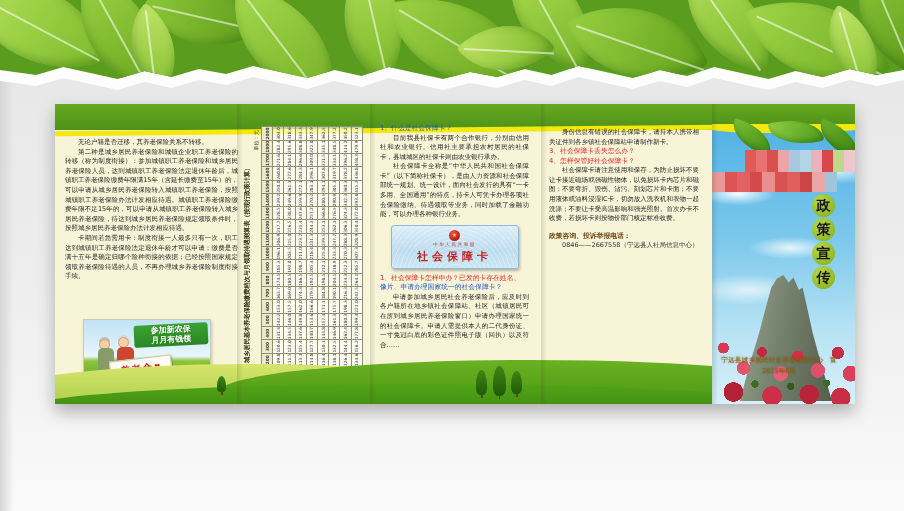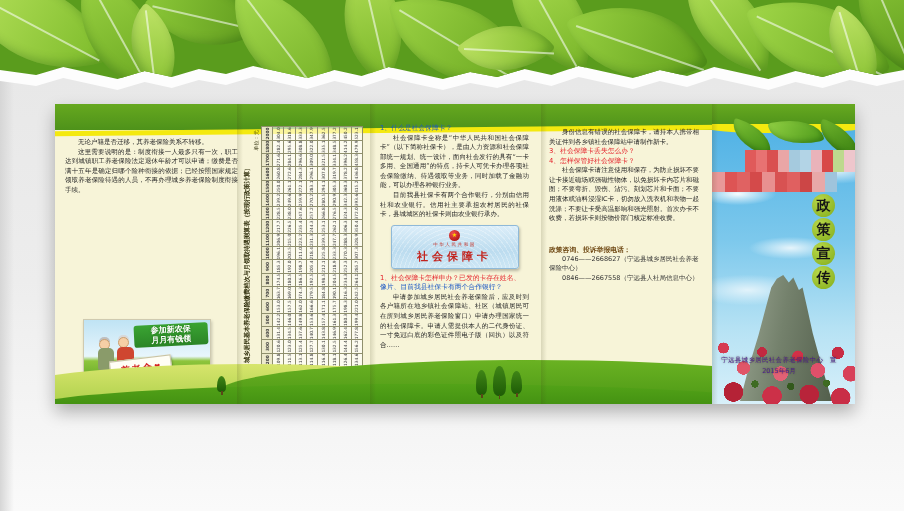--- a/index.html
+++ b/index.html
@@ -91,21 +91,21 @@
   .ss-card .emblem { width:11px; height:11px; margin:4px auto 1px auto; border-radius:50%;
     background:radial-gradient(circle at 35% 30%,#f05050,#b51818 75%);
     display:flex; align-items:center; justify-content:center;
     color:#ffd700; font-size:6px; line-height:6px; }
   .ss-card .country { font-size:4.6px; color:#c23026; letter-spacing:1.5px; }
   .ss-card .cardname { font-size:11px; font-weight:bold; color:#c2231d; letter-spacing:4px; margin-top:2px; }
 
   
   .panel-4 { left:486px; width:171px; }
   .panel-4 .inner { position:absolute; left:8px; right:13px; top:24px; }
-  .hotline-h { font-size:6.8px; font-weight:bold; color:#6e4712; margin-top:21px; }
+  .hotline-h { font-size:6.8px; font-weight:bold; color:#6e4712; margin-top:7px; }
   .hotline { font-size:6.5px; line-height:9.6px; color:#333; }
   .hotline p { text-indent:2em; }
 
   
   .meadow { position:absolute; left:0; bottom:0; width:657px; height:46px; overflow:hidden; z-index:10; }
   .hill-a { position:absolute; left:-8%; bottom:-18px; width:75%; height:58px; border-radius:50%;
     background:linear-gradient(180deg,#d7e56c,#9cc83e); }
   .hill-b { position:absolute; left:25%; bottom:-20px; width:95%; height:64px; border-radius:50%;
     background:linear-gradient(180deg,#6ab222,#3f8c10); }
   .hill-c { position:absolute; left:-5%; bottom:-30px; width:120%; height:50px; border-radius:50%;
@@ -150,21 +150,21 @@
       radial-gradient(circle 10px at 88% 36%,#c82c44 60%,transparent 62%),
       radial-gradient(circle 13px at 97% 62%,#d84058 60%,transparent 62%),
       radial-gradient(circle 16px at 15% 85%,#b52236 60%,transparent 62%),
       radial-gradient(circle 16px at 42% 90%,#cc3048 60%,transparent 62%),
       radial-gradient(circle 16px at 68% 88%,#b8243a 60%,transparent 62%),
       radial-gradient(circle 16px at 90% 92%,#c92e46 60%,transparent 62%),
       radial-gradient(circle 6px at 30% 75%,#3e6b22 60%,transparent 62%),
       radial-gradient(circle 6px at 55% 78%,#33591c 60%,transparent 62%),
       radial-gradient(circle 6px at 80% 74%,#3e6b22 60%,transparent 62%); }
   .cover-footer { position:absolute; left:0; bottom:28px; width:134px; z-index:12; text-align:center;
-    color:#4c1d95; text-shadow:0 0 2px rgba(60,60,0,.7); }
+    color:#a16207; text-shadow:0 0 2px rgba(60,60,0,.7); }
   .cover-footer .l1 { font-size:6.5px; letter-spacing:0.3px; }
   .cover-footer .l2 { font-size:6.5px; margin-top:2px; }
 </style>
 </head>
 <body>
 
 <div class="page-left-shade"></div>
 
 <div class="banner-wrap">
   <div class="banner-white"></div>
@@ -186,21 +186,22 @@
   </div>
 </div>
 
 <div class="brochure">
   <div class="band-green"></div>
   <div class="band-yellow"></div>
 
   <div class="panel panel-1">
     <div class="txt body-text">
       <p>无论户籍是否迁移，其养老保险关系不转移。</p>
-      <p>这里需要说明的是：制度衔接一人最多只有一次，职工达到城镇职工养老保险法定退休年龄才可以申请；缴费是否满十五年是确定归哪个险种衔接的依据；已经按照国家规定领取养老保险待遇的人员，不再办理城乡养老保险制度衔接手续。</p>
+      <p>第二种是城乡居民养老保险和城镇企业职工养老保险的转移（称为制度衔接）：参加城镇职工养老保险和城乡居民养老保险人员，达到城镇职工养老保险法定退休年龄后，城镇职工养老保险缴费年限满15年（含延长缴费至15年）的，可以申请从城乡居民养老保险转入城镇职工养老保险，按照城镇职工养老保险办法计发相应待遇。城镇职工养老保险缴费年限不足15年的，可以申请从城镇职工养老保险转入城乡居民养老保险，待达到城乡居民养老保险规定领取条件时，按照城乡居民养老保险办法计发相应待遇。</p>
+      <p>卡期间若急需用卡：制度衔接一人最多只有一次，职工达到城镇职工养老保险法定退休年龄才可以申请；缴费是否满十五年是确定归哪个险种衔接的依据；已经按照国家规定领取养老保险待遇的人员，不再办理城乡养老保险制度衔接手续。</p>
     </div>
     <div class="cartoon">
       <div class="ribbon">
         <div>参加新农保</div>
         <div>月月有钱领</div>
       </div>
       <div class="hair" style="left:15px;top:17px;"></div>
       <div class="head" style="left:15px;top:19px;"></div>
       <div class="hair" style="left:34px;top:15px;background:#d8d8d8;"></div>
       <div class="head" style="left:34px;top:17px;"></div>
@@ -420,49 +421,48 @@
             </tr>
           </tbody>
       </table>
     </div>
   </div>
 
   <div class="panel panel-3">
     <div class="inner">
       <div class="heading h-blue">1、什么是社会保障卡？</div>
       <div class="body-text">
+        <p>目前我县社保卡有两个合作银行，分别由信用社和农业银行。信用社主要承担农村居民的社保卡，县城城区的社保卡则由农业银行承办。</p>
         <p>社会保障卡全称是“中华人民共和国社会保障卡”（以下简称社保卡），是由人力资源和社会保障部统一规划、统一设计，面向社会发行的具有“一卡多用、全国通用”的特点，持卡人可凭卡办理各项社会保险缴纳、待遇领取等业务，同时加载了金融功能，可以办理各种银行业务。</p>
-        <p>目前我县社保卡有两个合作银行，分别由信用社和农业银行。信用社主要承担农村居民的社保卡，县城城区的社保卡则由农业银行承办。</p>
       </div>
       <div class="ss-card">
         <div class="emblem">★</div>
         <div class="country">中华人民共和国</div>
         <div class="cardname">社会保障卡</div>
       </div>
       <div class="heading h-red">1、社会保障卡怎样申办？已发的卡存在姓名、</div>
-      <div class="heading h-blue">像片、目前我县社保卡有两个合作银行？</div>
+      <div class="heading h-blue">像片、申请办理国家统一的社会保障卡？</div>
       <div class="body-text">
         <p>申请参加城乡居民社会养老保险后，应及时到各户籍所在地乡镇社会保障站、社区（城镇居民可在所到城乡居民养老保险窗口）申请办理国家统一的社会保障卡。申请人需提供本人的二代身份证、一寸免冠白底的彩色证件照电子版（回执）以及符合……</p>
       </div>
     </div>
   </div>
 
   <div class="panel panel-4">
     <div class="inner">
       <div class="body-text">
           <p>身份信息有错误的社会保障卡，请持本人携带相关证件到各乡镇社会保障站申请制作新卡。</p>
         </div>
       <div class="heading h-red">3、社会保障卡丢失怎么办？</div>
       <div class="heading h-red">4、怎样保管好社会保障卡？</div>
       <div class="body-text">
           <p>社会保障卡请注意使用和保存，为防止损坏不要让卡接近磁场或强磁性物体，以免损坏卡内芯片和磁图；不要弯折、毁伤、沾污、刻划芯片和卡面；不要用液体或油料浸湿IC卡，切勿放入洗衣机和衣物一起洗涤；不要让卡受高温影响和强光照射。首次办卡不收费，若损坏卡则按物价部门核定标准收费。</p>
         </div>
       <div class="hotline-h">政策咨询、投诉举报电话：</div>
       <div class="hotline">
-        <p>0746——2668627（宁远县城乡居民社会养老保险中心）</p>
         <p>0846——2667558（宁远县人社局信息中心）</p>
       </div>
     </div>
   </div>
 
   <div class="meadow">
     <div class="hill-a"></div>
     <div class="hill-b"></div>
     <div class="hill-c"></div>
     <div class="tree" style="left:162px;bottom:12px;width:9px;height:16px;"></div>

